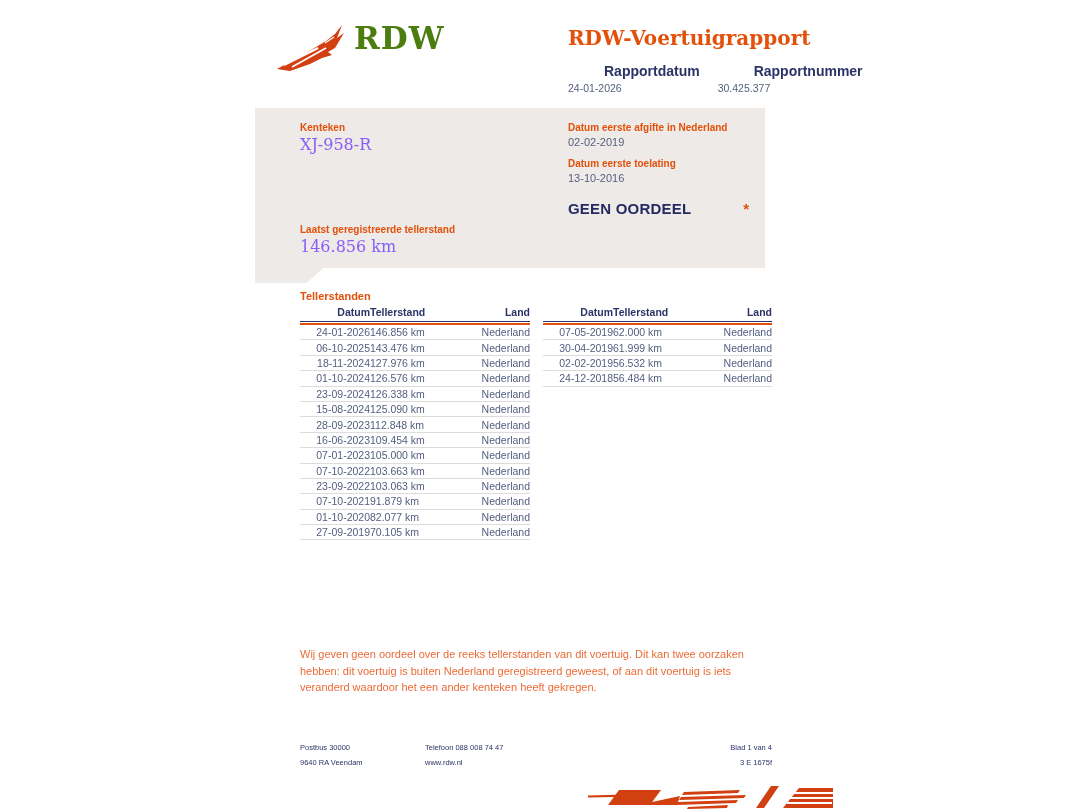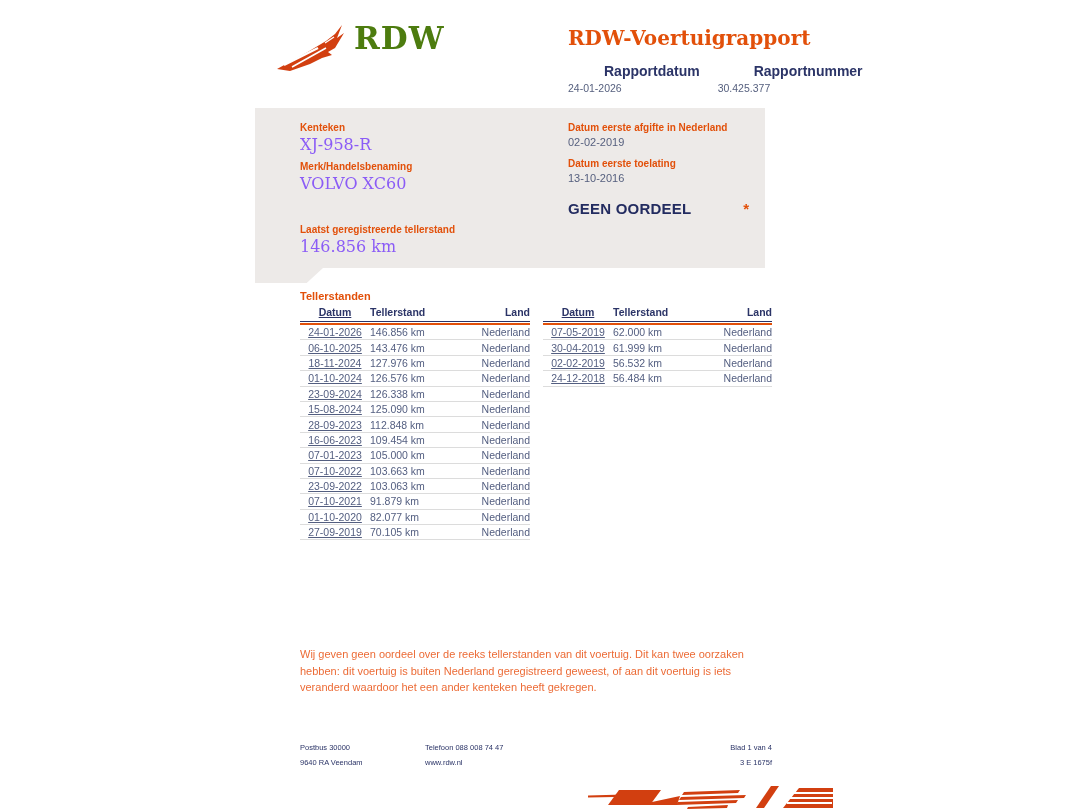--- a/index.html
+++ b/index.html
@@ -42,21 +42,21 @@
   .section-title { position:absolute; left:300px; top:290px; font-size:11px;
                    font-weight:bold; color:#e2500a; }
   .tables { position:absolute; left:300px; top:306px; display:flex; gap:13px; }
   .mtable { width:230px; }
   .mtable.right { width:229px; }
   .hrow { display:flex; align-items:flex-end; padding-bottom:3px;
           border-bottom:1.5px solid #2b3467; font-size:10.5px; font-weight:bold; color:#2b3467; }
   .orangerule { height:2px; background:#e2500a; margin-top:1px; }
   .trow { display:flex; align-items:center; height:15.4px; border-bottom:1px solid #dcdcdc;
           font-size:10.5px; color:#535e80; }
-  .c1 { width:70px; text-align:center;text-decoration:underline; }
+  .c1 { width:70px; text-align:right; }
   .c2 { width:48px; text-align:right; white-space:nowrap; }
   .hrow .c2 { text-align:left; overflow:visible; }
   .c3 { flex:1; text-align:right; }
 
   
   .footnote { position:absolute; left:300px; top:638px; width:445px; }
   .fn-head { font-size:13px; font-weight:bold; color:#232c60; }
   .fn-star { color:#e2500a; margin-right:3px; font-size:12px; }
   .fn-body { margin-top:8px; font-size:11px; line-height:1.5; color:#ec6b36; }
 
@@ -97,24 +97,20 @@
         <div class="meta-value">30.425.377</div>
       </div>
     </div>
   </div>
 
   <div class="infobox">
     <div class="box-left">
       <div class="pair">
         <div class="obl">Kenteken</div>
         <div class="serif-val">XJ-958-R</div>
-      </div>
-      <div class="pair">
-        <div class="obl">Merk/Handelsbenaming</div>
-        <div class="serif-val">VOLVO XC60</div>
       </div>
     </div>
     <div class="box-left-bottom">
       <div class="obl">Laatst geregistreerde tellerstand</div>
       <div class="serif-val">146.856 km</div>
     </div>
     <div class="box-right">
       <div class="pair">
         <div class="obl">Datum eerste afgifte in Nederland</div>
         <div class="sans-val">02-02-2019</div>

